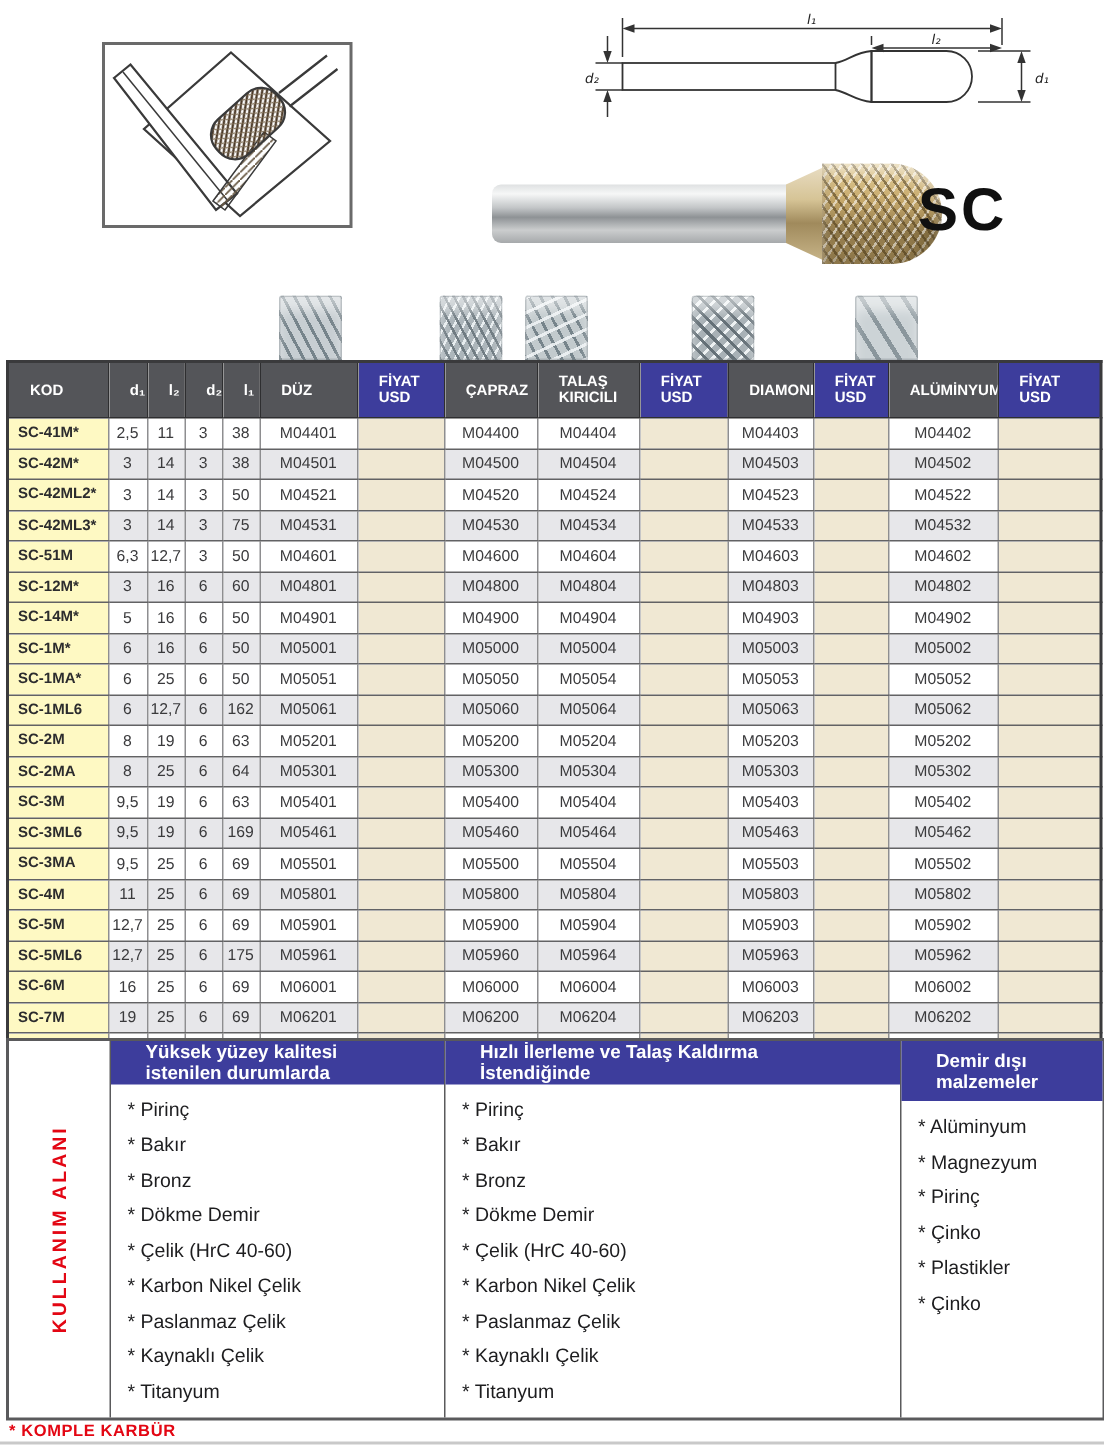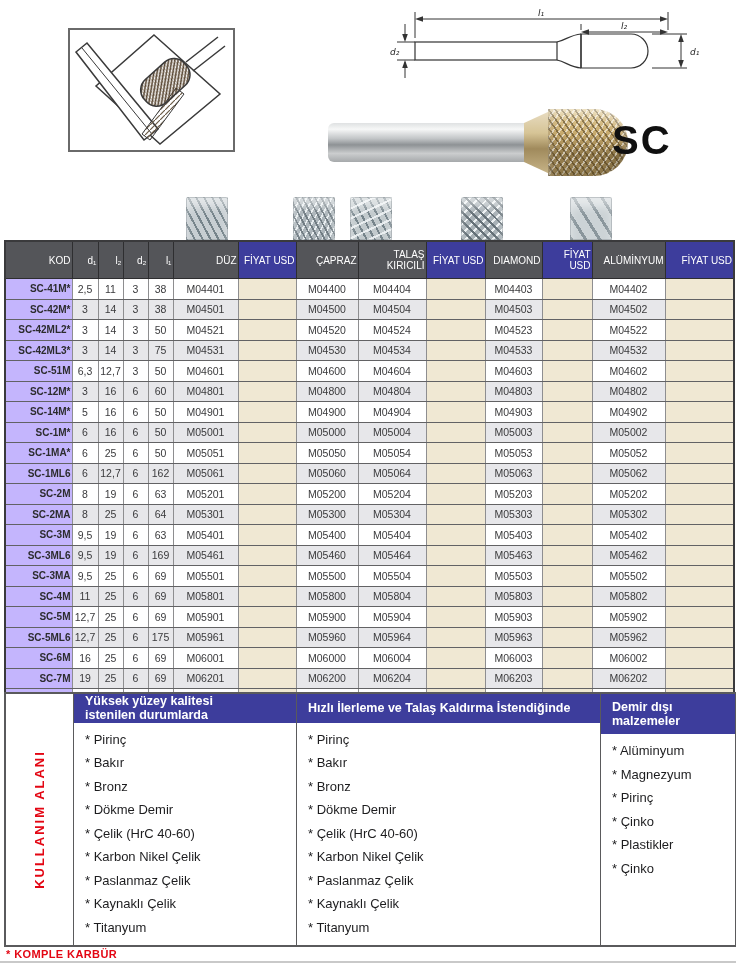--- a/index.html
+++ b/index.html
@@ -34,39 +34,39 @@
       repeating-linear-gradient(62deg,#76848b 0 2px,#c2cacd 2px 7px),#b5bdc1;}
   .bt-diamond{left:461px;background:
       repeating-linear-gradient(45deg,rgba(96,108,115,.95) 0 2px,rgba(0,0,0,0) 2px 6.5px),
       repeating-linear-gradient(-45deg,rgba(240,244,245,.95) 0 2px,rgba(0,0,0,0) 2px 6.5px),#a8b1b6;}
   .bt-alu{left:570px;background:repeating-linear-gradient(58deg,#8a969c 0 3px,#ccd3d6 3px 12px),#c0c8cb;}
 
   
   .table-wrap{position:absolute;left:4px;top:240px;width:731px;}
   table{border-collapse:collapse;table-layout:fixed;width:729px;}
   th,td{border:1px solid #8e8e90;overflow:hidden;white-space:nowrap;}
-  th{height:36px;background:#545559;color:#fff;font-size:10px;font-weight:normal;text-align:right;
-     border-color:#2e2e30;padding:0 1px;white-space:normal;line-height:11px;}
+  th{height:36px;background:#545559;color:#fff;font-size:10px;font-weight:bold;text-align:left;
+     border-color:#2e2e30;padding:0 14px;white-space:normal;line-height:11px;}
   th.blue{background:#3d3d9c;}
   table{border:2px solid #3a3a3c;}
   td{height:17.5px;font-size:10.5px;color:#3a3a3c;text-align:center;border-top-color:#626264;border-bottom-color:#626264;}
-  td.kod{background:#c4b5fd;font-weight:bold;text-align:right;padding-left:6px;font-size:10px;color:#2c2c2e;}
+  td.kod{background:#fef9c3;font-weight:bold;text-align:left;padding-left:6px;font-size:10px;color:#2c2c2e;}
   td.fiyat{background:#f0e8d3;}
   td.num,td.code{background:#fff;}
   tr.alt td.num,tr.alt td.code{background:#e7e7ea;}
 
   
   .usage{position:absolute;left:4px;top:692px;width:729px;height:251px;border:2px solid #5a5a5c;display:flex;background:#fff;}
   .usage-side{width:67px;border-right:1.5px solid #5a5a5c;display:flex;align-items:center;justify-content:center;}
   .usage-side span{transform:rotate(-90deg);white-space:nowrap;color:#e30613;font-weight:bold;font-size:13px;letter-spacing:2px;}
   .usage-col{border-right:1.5px solid #5a5a5c;display:flex;flex-direction:column;}
   .usage-col:last-child{border-right:none;}
   .uc1{width:222px;} .uc2{width:303px;} .uc3{flex:1;}
   .usage-head{height:40px;background:#3d3d9c;color:#fff;font-weight:bold;font-size:12.5px;line-height:14px;
-    display:flex;flex-direction:column;justify-content:center;padding:0 11px;}
+    display:flex;flex-direction:column;justify-content:center;padding:0 23px;}
   .usage-list{padding:11px 11px 0 11px;}
   .usage-item{font-size:13px;line-height:12px;margin-bottom:11.5px;color:#1d1d1f;}
 
   .footnote{position:absolute;left:6px;top:948px;color:#e30613;font-weight:bold;font-size:11px;letter-spacing:.4px;}
   .bottom-rule{position:absolute;left:0;top:961px;width:736px;height:2px;background:#c9c9c9;}
 
   svg text{font-family:"DejaVu Sans","Liberation Sans",sans-serif;font-style:italic;font-size:9px;fill:#222;}
 </style>
 </head>
 <body>

